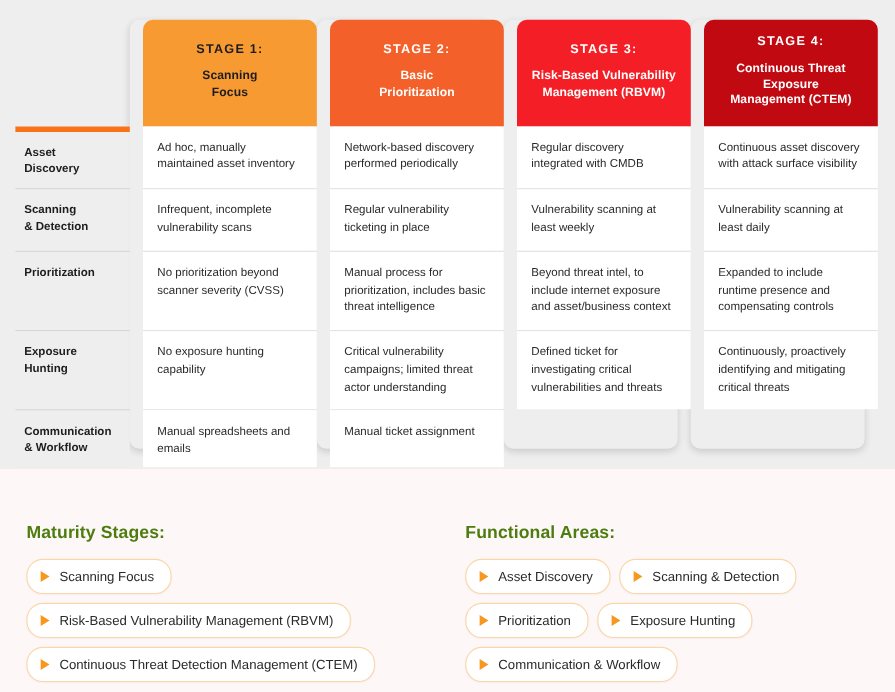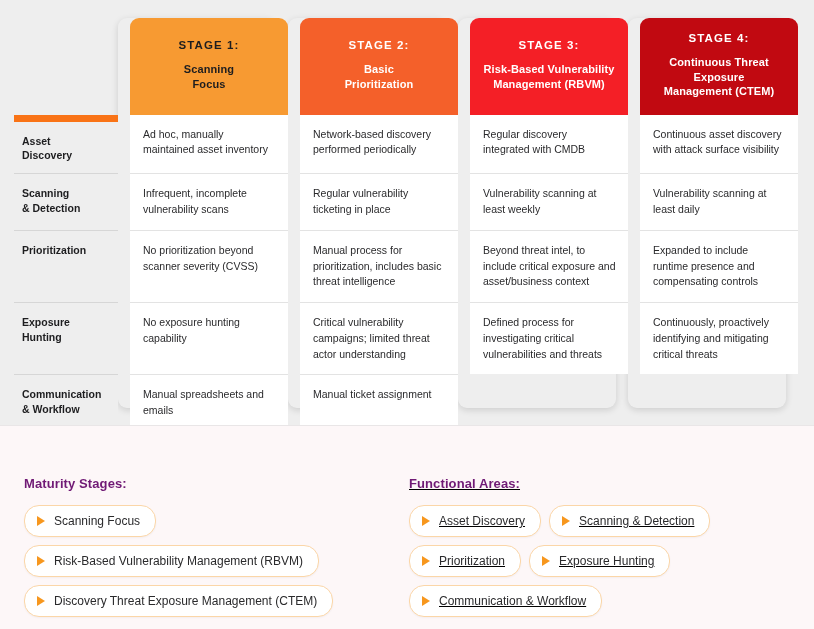--- a/index.html
+++ b/index.html
@@ -71,21 +71,21 @@
   
   .row-label {
     background: #eeeeee;
     font-size: 10.5px;
     font-weight: 700;
     color: #1d1d1f;
     line-height: 1.42;
     padding: 12px 8px 10px 8px;
     border-top: 1px solid #d6d6d6;
   }
-  .row-label.first { border-top: 7px solid #f97316; }
+  .row-label.first { border-top: 5px solid #f97316; }
 
   
   .cell {
     background: #ffffff;
     font-size: 10.5px;
     color: #2a2a2c;
     line-height: 1.5;
     padding: 12px 12px 12px 13px;
     border-top: 1px solid #e3e3e3;
   }
@@ -115,26 +115,26 @@
     height: 204px;
     background: #fdf7f8;
     border-top: 1px solid #e9e6e7;
   }
 
   .legend-col {
     position: absolute;
     top: 50px;
   }
   #legend-stages { left: 24px; width: 380px; }
-  #legend-areas  { left: 409px; width: 380px; text-decoration: underline; }
+  #legend-areas  { left: 423px; width: 380px; }
 
   .legend-title {
-    font-size: 13px;
-    font-weight: 700;
-    color: #701a75;
+    font-size: 16px;
+    font-weight: 700;
+    color: #4d7c0f;
     margin-bottom: 14px;
     letter-spacing: 0.1px;
   }
 
   .chip-wrap {
     display: flex;
     flex-wrap: wrap;
     gap: 8px 8px;
   }
 
@@ -212,30 +212,30 @@
         <div class="col-gap"></div>
         <div class="cell r1">Vulnerability scanning at least weekly</div>
         <div class="col-gap"></div>
         <div class="cell r1">Vulnerability scanning at least daily</div>
         <div class="row-label"><span>Prioritization</span></div>
         <div class="col-gap"></div>
         <div class="cell r2">No prioritization beyond scanner severity (CVSS)</div>
         <div class="col-gap"></div>
         <div class="cell r2">Manual process for prioritization, includes basic threat intelligence</div>
         <div class="col-gap"></div>
-        <div class="cell r2">Beyond threat intel, to include critical exposure and asset/business context</div>
+        <div class="cell r2">Beyond threat intel, to include internet exposure and asset/business context</div>
         <div class="col-gap"></div>
         <div class="cell r2">Expanded to include runtime presence and compensating controls</div>
         <div class="row-label"><span>Exposure</span><br><span>Hunting</span></div>
         <div class="col-gap"></div>
         <div class="cell r3">No exposure hunting capability</div>
         <div class="col-gap"></div>
         <div class="cell r3">Critical vulnerability campaigns; limited threat actor understanding</div>
         <div class="col-gap"></div>
-        <div class="cell r3">Defined process for investigating critical vulnerabilities and threats</div>
+        <div class="cell r3">Defined ticket for investigating critical vulnerabilities and threats</div>
         <div class="col-gap"></div>
         <div class="cell r3">Continuously, proactively identifying and mitigating critical threats</div>
         <div class="row-label"><span>Communication</span><br><span>&amp; Workflow</span></div>
         <div class="col-gap"></div>
         <div class="cell r4 last-row">Manual spreadsheets and emails</div>
         <div class="col-gap"></div>
         <div class="cell r4 last-row">Manual ticket assignment</div>
         <div class="col-gap"></div>
         <div class="col-gap"></div>
       </div>
@@ -249,21 +249,21 @@
           <div class="chip">
             <span class="tri"></span>
             <span>Scanning Focus</span>
           </div>
           <div class="chip">
             <span class="tri"></span>
             <span>Risk-Based Vulnerability Management (RBVM)</span>
           </div>
           <div class="chip">
             <span class="tri"></span>
-            <span>Discovery Threat Exposure Management (CTEM)</span>
+            <span>Continuous Threat Detection Management (CTEM)</span>
           </div>
         </div>
     </div>
 
     <div class="legend-col" id="legend-areas">
       <div class="legend-title">Functional Areas:</div>
       <div class="chip-wrap" id="chips-areas">
           <div class="chip">
             <span class="tri"></span>
             <span>Asset Discovery</span>

